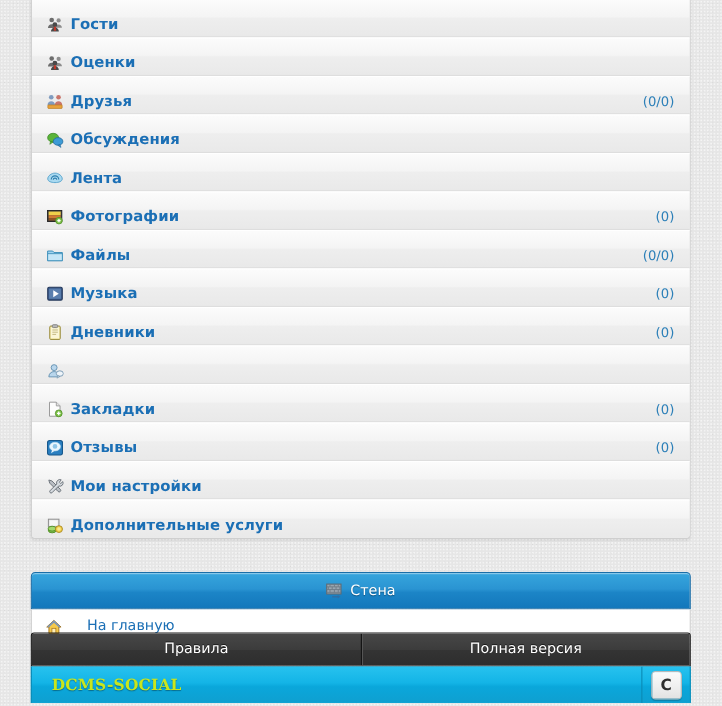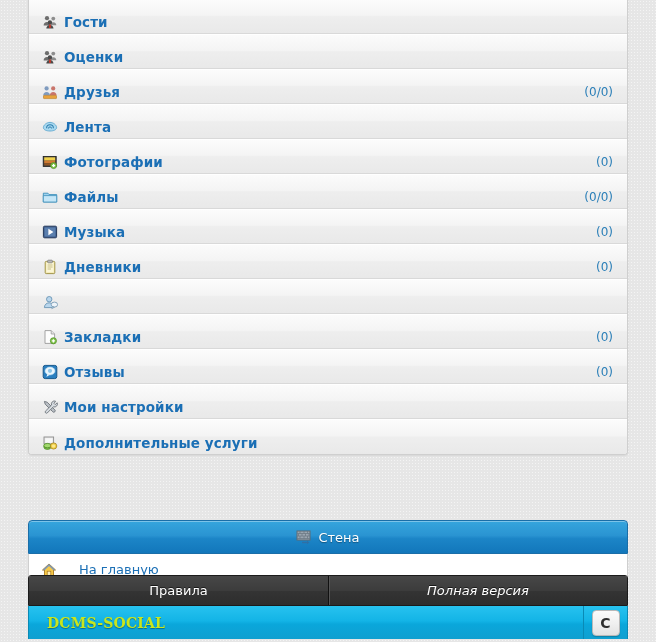--- a/index.html
+++ b/index.html
@@ -152,21 +152,20 @@
     background-color: #3a3a3a;
     background-image:
       linear-gradient(to bottom, #474747 0%, #3c3c3c 50%, #343434 51%, #2d2d2d 100%),
       repeating-linear-gradient(45deg, rgba(255,255,255,0.035) 0 1px, transparent 1px 3px);
     text-shadow: 0 -1px 0 rgba(0,0,0,0.6);
     box-sizing: border-box;
   }
   .dark-btn + .dark-btn {
     border-left: 1px solid #111111;
     box-shadow: inset 1px 0 0 #555555;
-    font-style: italic;
   }
 
   
   .footer-bar {
     position: absolute;
     left: 28px;
     width: 600px;
     height: 33px;
     display: flex;
     align-items: center;
@@ -246,20 +245,29 @@
       <div class="menu-row">
         <span class="menu-icon"><svg width="16" height="16" viewBox="0 0 16 16">
             <circle cx="4.6" cy="4.4" r="2.1" fill="#7f9bbf"></circle>
             <path d="M1.2 11.4c0-2 1.5-3.4 3.4-3.4s3.4 1.4 3.4 3.4z" fill="#7f9bbf"></path>
             <circle cx="11.2" cy="4.4" r="2.1" fill="#c9756b"></circle>
             <path d="M7.8 11.4c0-2 1.5-3.4 3.4-3.4s3.4 1.4 3.4 3.4z" fill="#c9756b"></path>
             <rect x="1.5" y="11.4" width="13" height="3.2" rx="0.6" fill="#e8a23c" stroke="#b87a1e" stroke-width="0.6"></rect>
           </svg></span>
         <span class="menu-label">Друзья</span>
         <span class="menu-count">(0/0)</span>
+      </div>
+      <div class="menu-row">
+        <span class="menu-icon"><svg width="16" height="16" viewBox="0 0 16 16">
+            <ellipse cx="6.3" cy="6.2" rx="5" ry="4" fill="#5bb43a" stroke="#3f8a26" stroke-width="0.7"></ellipse>
+            <path d="M4 9.4 L3.3 12.2 L6.2 10.1 Z" fill="#5bb43a" stroke="#3f8a26" stroke-width="0.6"></path>
+            <ellipse cx="10.8" cy="9.6" rx="4.4" ry="3.5" fill="#3d9bd6" stroke="#24699b" stroke-width="0.7"></ellipse>
+            <path d="M12.6 12.5 L13.4 15 L10.6 13.1 Z" fill="#3d9bd6" stroke="#24699b" stroke-width="0.6"></path>
+          </svg></span>
+        <span class="menu-label">Обсуждения</span>
       </div>
       <div class="menu-row">
         <span class="menu-icon"><svg width="16" height="16" viewBox="0 0 16 16">
             <path d="M8 3.4 C4.6 3.4 1.4 6 1.4 8.6 C1.4 10.8 4.4 12 8 12 C11.6 12 14.6 10.8 14.6 8.6 C14.6 6 11.4 3.4 8 3.4 Z" fill="#a9d9f0" stroke="#4f9fcb" stroke-width="0.8"></path>
             <path d="M4.6 9.2 a3.4 3.4 0 0 1 6.8 0" fill="none" stroke="#2f7fae" stroke-width="1.1"></path>
             <path d="M6.4 9.5 a1.6 1.6 0 0 1 3.2 0" fill="none" stroke="#2f7fae" stroke-width="1"></path>
           </svg></span>
         <span class="menu-label">Лента</span>
       </div>
       <div class="menu-row">

